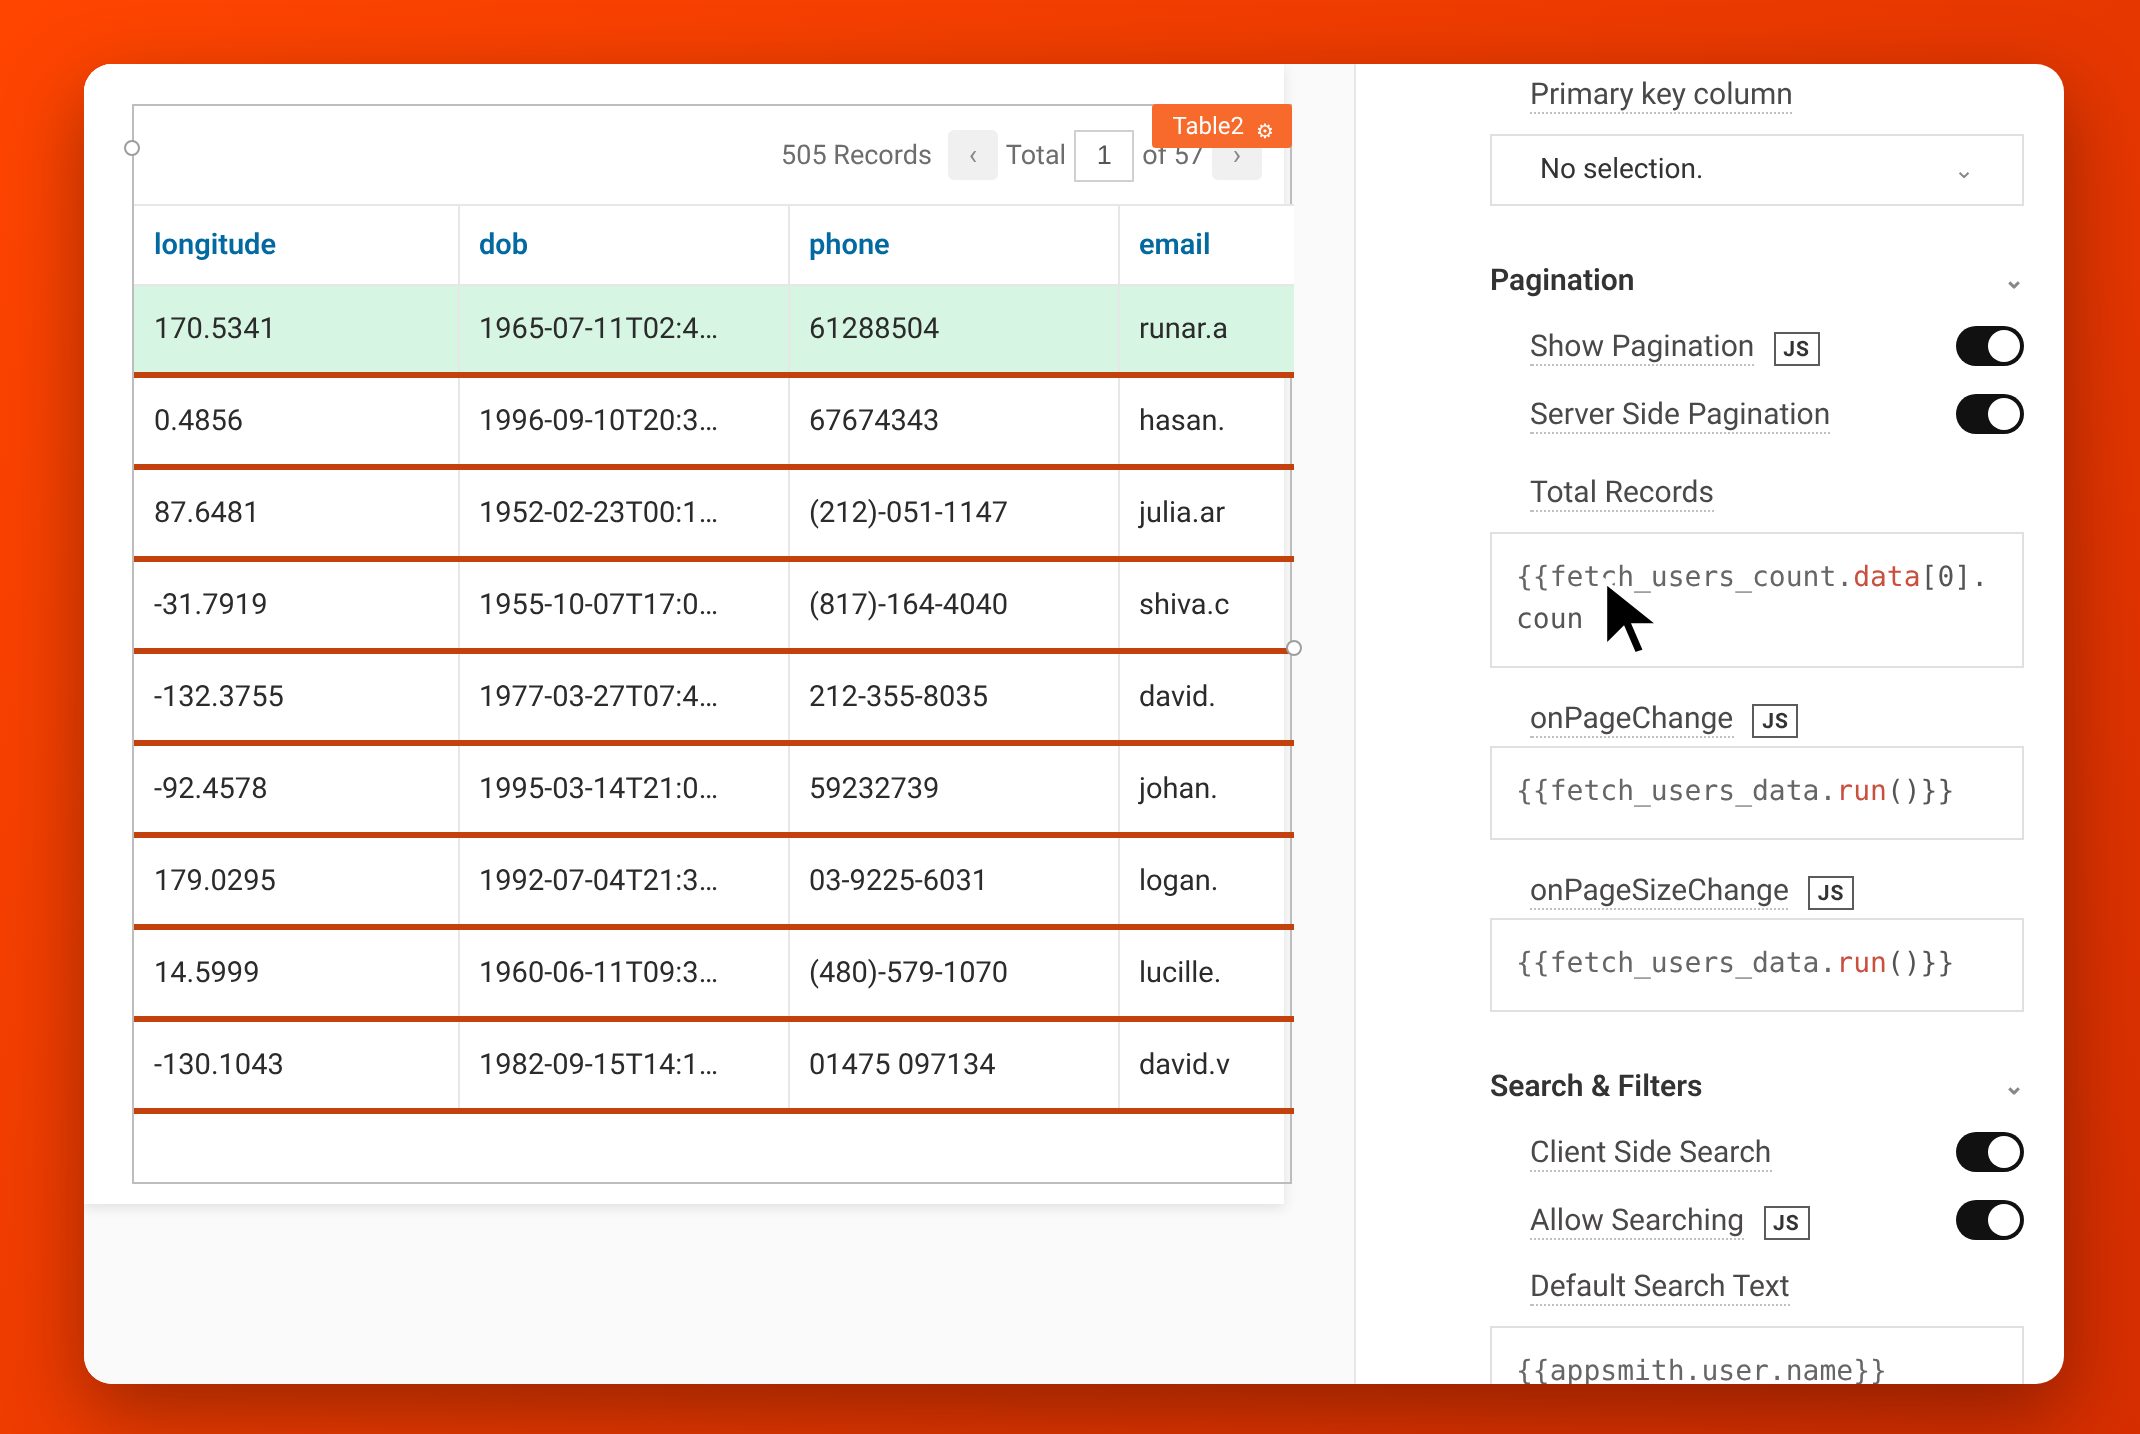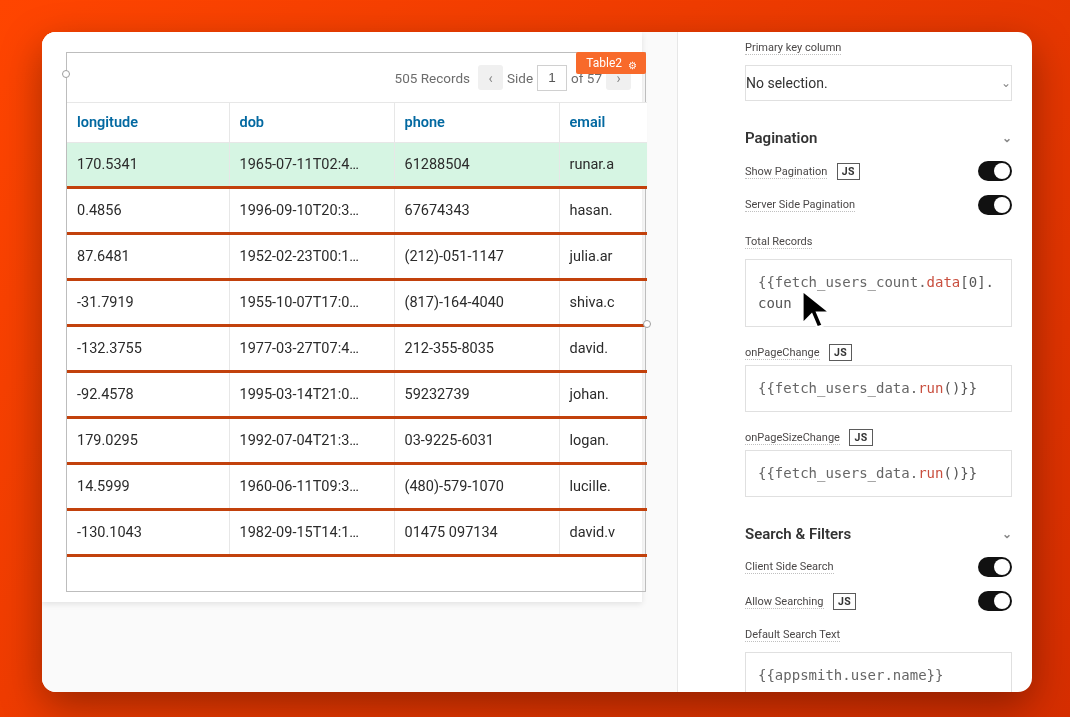--- a/index.html
+++ b/index.html
@@ -149,33 +149,34 @@
     position: absolute;
     right: 0;
     top: 0;
     width: 307px;
     height: 100%;
     padding: 6px 20px 20px 20px;
     overflow: hidden;
     color:#4b4848;
   }
   .pane .label {
-    font-size: 11px;
+    font-size: 15px;
     color: #4b4848;
     border-bottom: 1px dotted #c0c0c0;
     display:inline-block;
+    margin-left:20px;
   }
   .pane .label.small { margin-bottom:6px; }
   .select-box {
     border: 1px solid #e0e0e0;
     height: 36px;
     display:flex;
     align-items:center;
     justify-content:space-between;
-    padding: 0 0;
+    padding: 0 24px;
     font-size: 14px;
     color:#333;
     cursor:pointer;
     margin-top:4px;
   }
   .chev { color:#888; font-size:12px; }
   .section {
     margin-top: 28px;
   }
   .section-hdr {
@@ -255,21 +256,21 @@
     <div class="white-card"></div>
     <div class="widget">
       <div class="widget-tag">
         <span>Table2</span>
         <span class="gear-icon"></span>
       </div>
 
       <div class="paginator">
         <span class="records">505 Records</span>
         <span class="pg-btn">‹</span>
-        <span>Side</span>
+        <span>Total</span>
         <input class="pg-input" value="1" style="">
         <span>of 57</span>
         <span class="pg-btn">›</span>
       </div>
 
       <table class="data">
         <colgroup>
           <col class="c-long">
             <col class="c-dob">
             <col class="c-phone">

